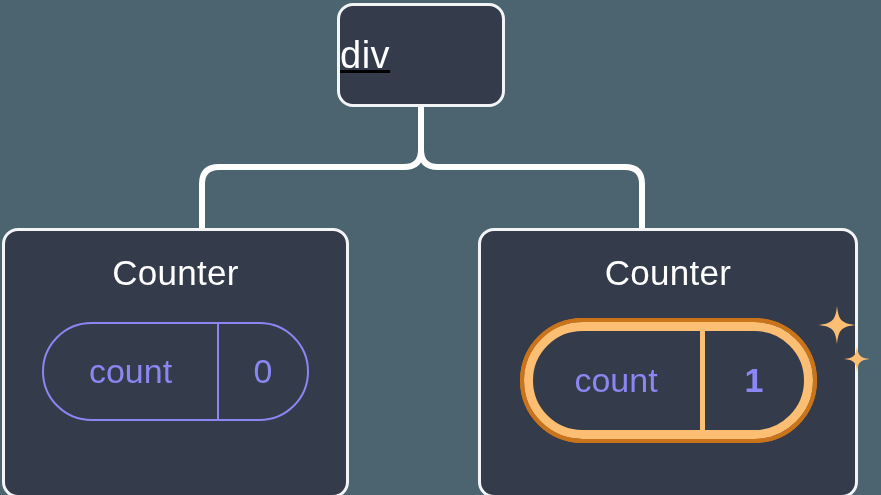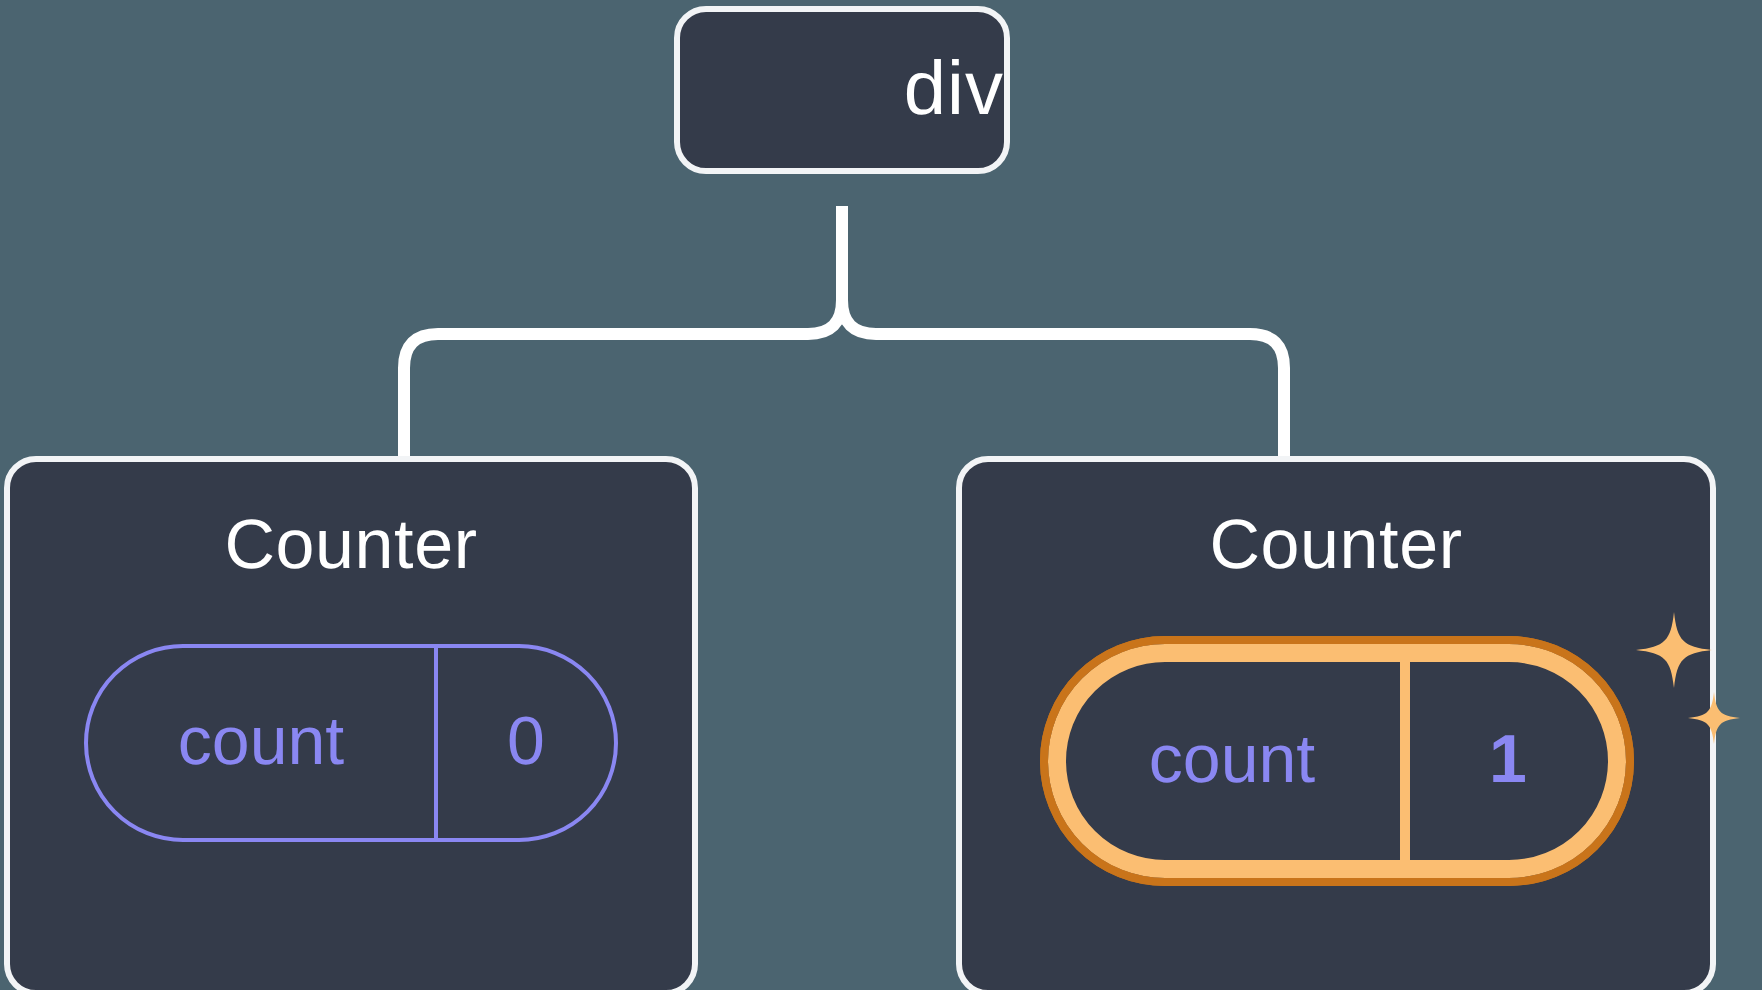--- a/index.html
+++ b/index.html
@@ -32,24 +32,25 @@
     position: absolute;
     box-sizing: border-box;
     background: #343b4a;
     border: 3px solid #f2f4f6;
     border-radius: 16px;
   }
   .node-root {
     left: 337px;
     top: 3px;
     width: 168px;
-    height: 84px;
+    height: 104px;
     display: flex;
     align-items: center;
-    justify-content: flex-end;
+    justify-content: flex-start;
+    text-decoration: underline;
   }
   .node-label-root {
     color: #ffffff;
     font-size: 38px;
     letter-spacing: 0.5px;
     line-height: 1;
   }
   .node-child {
     display: flex;
     flex-direction: column;

